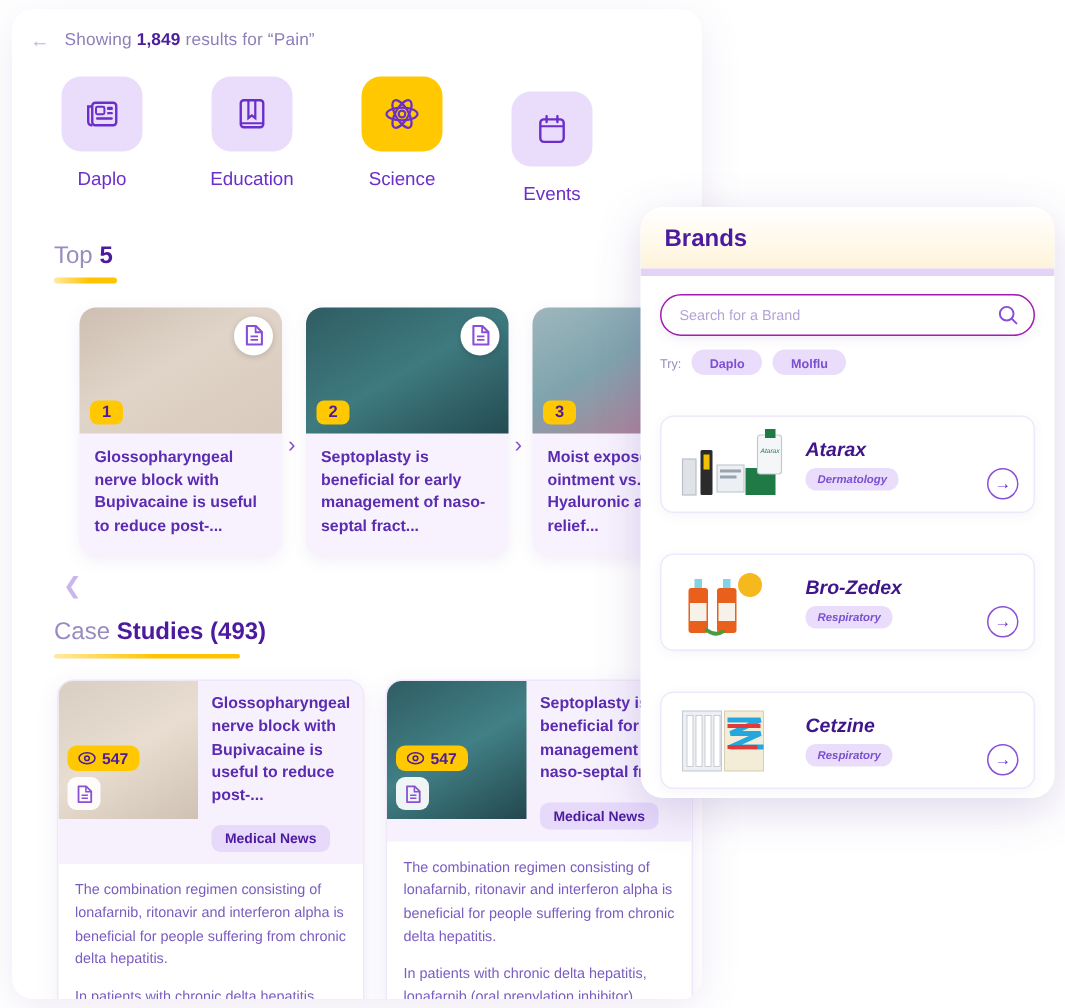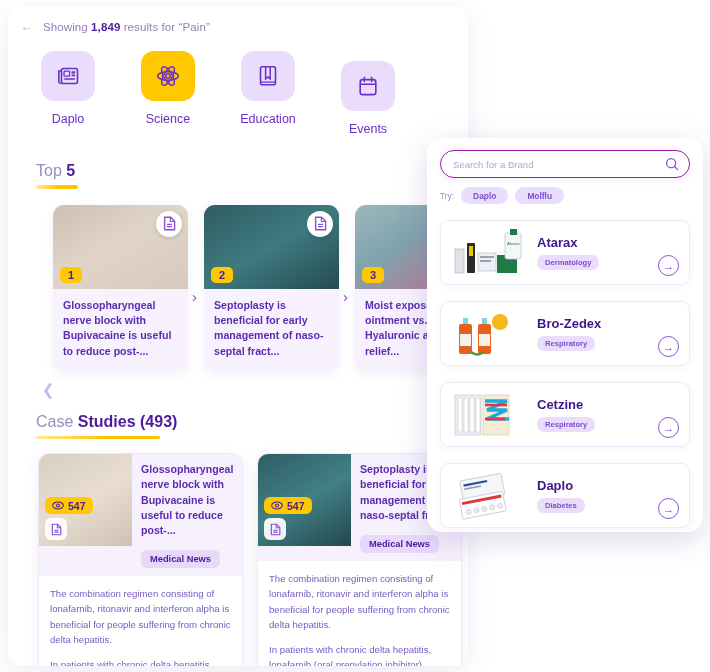--- a/index.html
+++ b/index.html
@@ -143,24 +143,24 @@
     font-family: "Liberation Sans", sans-serif; background: transparent;
   }
   .search-wrap input::placeholder { color: #B4A3D6; }
   .try-row { display: flex; align-items: center; gap: 7px; margin-top: 9px; }
   .try-lbl { font-size: 8.4px; color: #9A8AC0; }
   .chip {
     background: #EADDFB; color: #7B4FD0; font-size: 8.4px;
     padding: 3.5px 12px; border-radius: 9px; font-weight: 600;
   }
   .brand-card {
-    margin-top: 16px; height: 65px; border-radius: 9px;
+    margin-top: 27px; height: 65px; border-radius: 9px;
     border: 1px solid #EFE8FA; background: #fff;
     box-shadow: 0 2px 7px rgba(125,95,175,.07);
-    display: flex; align-items: center; position: relative; padding: 0 8px;
+    display: flex; align-items: center; position: relative; padding: 0 8px; font-style: italic;
   }
   .brand-img { width: 78px; height: 52px; flex: 0 0 78px; position: relative; }
   .brand-info { padding-left: 10px; }
   .brand-name { font-size: 13px; font-weight: 700; color: #3F1589; }
   .brand-tag {
     display: inline-block; margin-top: 5px; background: #EADDFB; color: #7B4FD0;
     font-size: 7.6px; padding: 3px 8px; border-radius: 7px; font-weight: 600;
   }
   .go {
     position: absolute; right: 10px; bottom: 8px; width: 21px; height: 21px;
@@ -189,41 +189,41 @@
             <path d="M5.5 6H2.8v10.2a2.3 2.3 0 0 0 2.7 2.3" stroke="#6B2FC9" stroke-width="1.6" fill="none"></path>
             <rect x="8" y="6.2" width="5.6" height="5" rx="1" stroke="#6B2FC9" stroke-width="1.3"></rect>
             <rect x="15.4" y="6.2" width="3.8" height="2.2" rx=".6" fill="#6B2FC9"></rect>
             <rect x="15.4" y="9.6" width="3.8" height="1.6" rx=".6" fill="#6B2FC9"></rect>
             <rect x="8" y="13.2" width="11.2" height="1.6" rx=".8" fill="#6B2FC9"></rect>
           </svg>
         </div>
         <div class="lbl">Daplo</div>
       </div>
 
+      <div class="cat">
+        <div class="tile">
+          <svg width="22" height="24" viewBox="0 0 22 24" fill="none">
+            <rect x="3.5" y="2.8" width="15" height="18" rx="2" stroke="#6B2FC9" stroke-width="1.6"></rect>
+            <path d="M8.6 2.8v12l2.3-1.9 2.3 1.9v-12" stroke="#6B2FC9" stroke-width="1.5" fill="none"></path>
+            <path d="M3.5 18.2h15" stroke="#6B2FC9" stroke-width="1.3"></path>
+          </svg>
+        </div>
+        <div class="lbl">Education</div>
+      </div>
+
       <div class="cat active">
         <div class="tile">
           <svg width="26" height="26" viewBox="0 0 26 26" fill="none">
             <circle cx="13" cy="13" r="2.2" stroke="#6B2FC9" stroke-width="1.5"></circle>
             <ellipse cx="13" cy="13" rx="10.3" ry="4.3" stroke="#6B2FC9" stroke-width="1.5"></ellipse>
             <ellipse cx="13" cy="13" rx="10.3" ry="4.3" stroke="#6B2FC9" stroke-width="1.5" transform="rotate(60 13 13)"></ellipse>
             <ellipse cx="13" cy="13" rx="10.3" ry="4.3" stroke="#6B2FC9" stroke-width="1.5" transform="rotate(120 13 13)"></ellipse>
           </svg>
         </div>
         <div class="lbl">Science</div>
-      </div>
-
-      <div class="cat">
-        <div class="tile">
-          <svg width="22" height="24" viewBox="0 0 22 24" fill="none">
-            <rect x="3.5" y="2.8" width="15" height="18" rx="2" stroke="#6B2FC9" stroke-width="1.6"></rect>
-            <path d="M8.6 2.8v12l2.3-1.9 2.3 1.9v-12" stroke="#6B2FC9" stroke-width="1.5" fill="none"></path>
-            <path d="M3.5 18.2h15" stroke="#6B2FC9" stroke-width="1.3"></path>
-          </svg>
-        </div>
-        <div class="lbl">Education</div>
       </div>
 
       <div class="cat shift">
         <div class="tile">
           <svg width="22" height="23" viewBox="0 0 22 23" fill="none">
             <rect x="3.2" y="4.6" width="15.6" height="15" rx="2.4" stroke="#6B2FC9" stroke-width="1.6"></rect>
             <path d="M3.2 9.2h15.6" stroke="#6B2FC9" stroke-width="1.4"></path>
             <path d="M7.4 2.4v4M14.6 2.4v4" stroke="#6B2FC9" stroke-width="1.6" stroke-linecap="round"></path>
           </svg>
         </div>
@@ -337,20 +337,23 @@
           <p>The combination regimen consisting of lonafarnib, ritonavir and interferon alpha is beneficial for people suffering from chronic delta hepatitis.</p>
           <p>In patients with chronic delta hepatitis, lonafarnib (oral prenylation inhibitor),</p>
         </div>
 
       </div>
 
     </div>
   </div>
 
   <div class="brands">
+    <div class="brands-head">
+      <div class="ttl">Brands</div>
+    </div>
     <div class="brands-body">
 
       <div class="search-wrap">
         <input type="text" placeholder="Search for a Brand" style="">
         <svg width="14" height="14" viewBox="0 0 16 16">
           <circle cx="7" cy="7" r="5.2" fill="none" stroke="#8A4FD6" stroke-width="1.5"></circle>
           <path d="M10.9 10.9 14.4 14.4" stroke="#8A4FD6" stroke-width="1.5" stroke-linecap="round"></path>
         </svg>
       </div>
 

